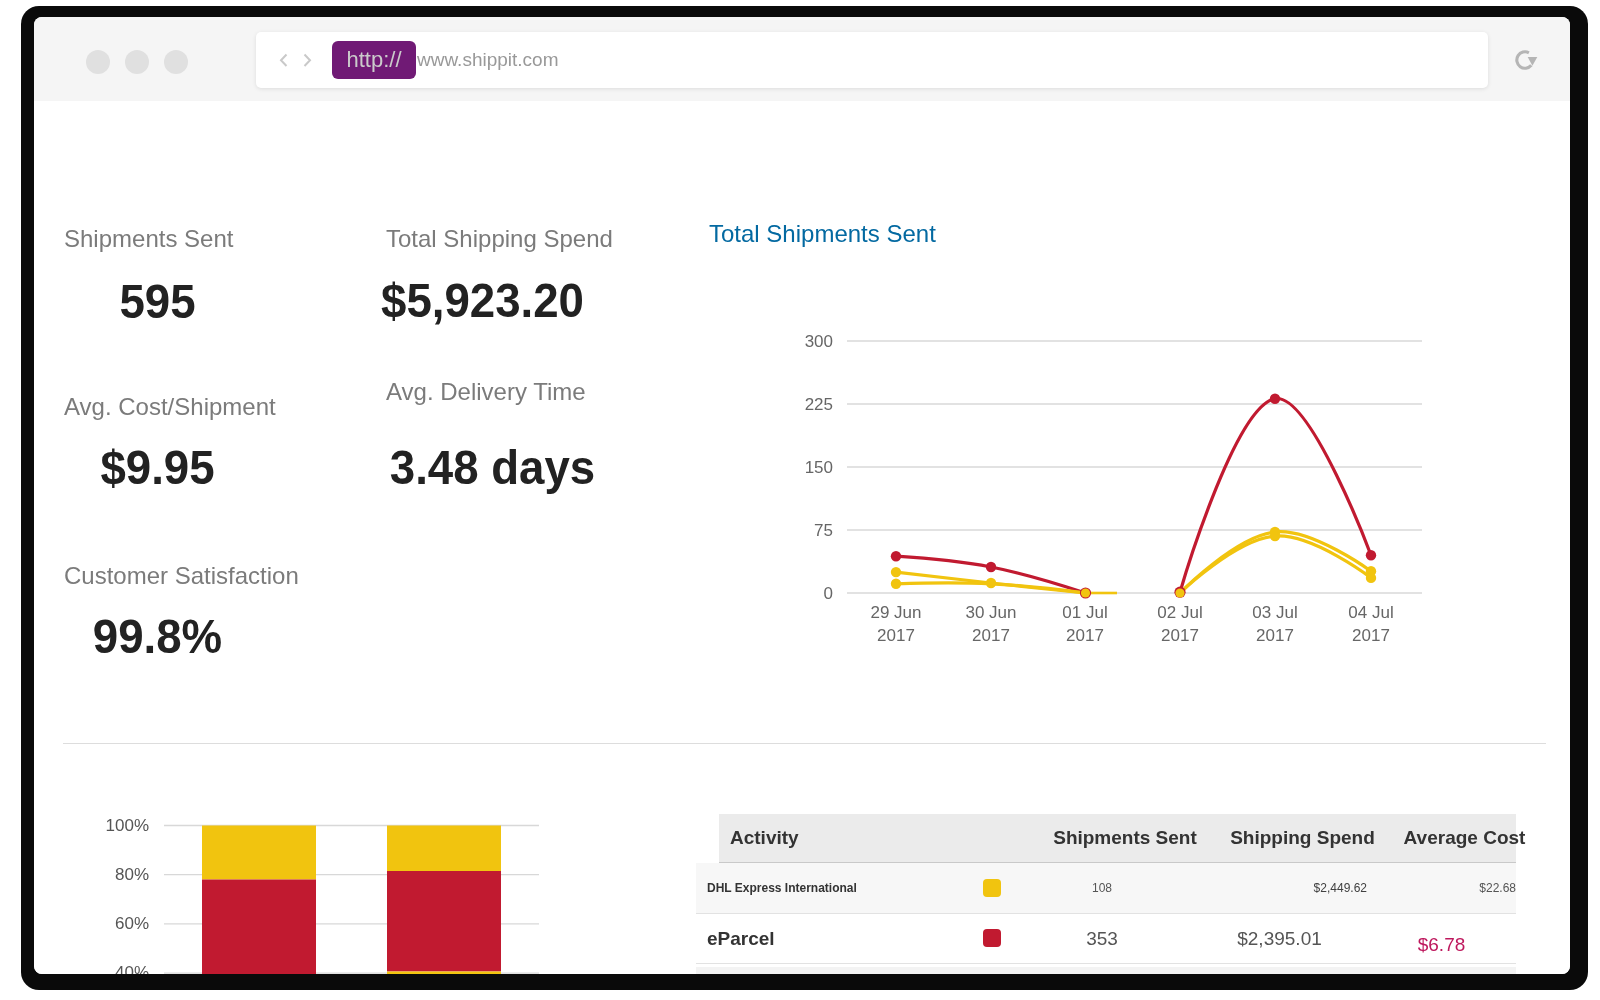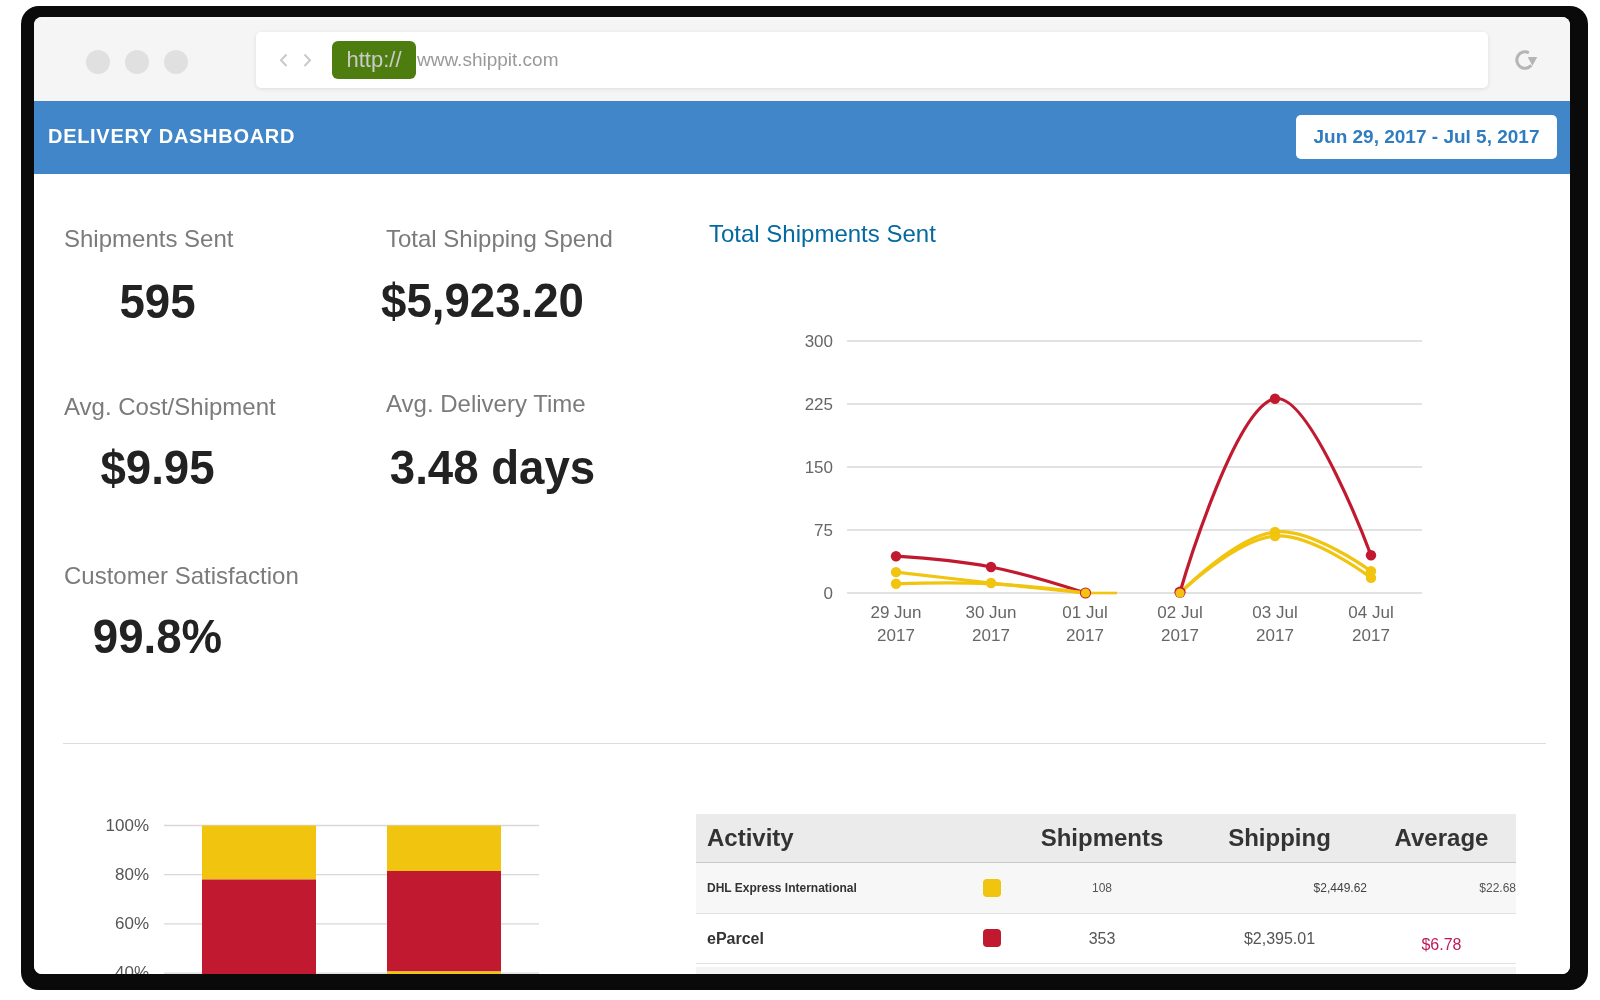--- a/index.html
+++ b/index.html
@@ -2,21 +2,21 @@
 <html><head>
 <meta charset="utf-8">
 <style>
   html,body{margin:0;padding:0;}
   body{width:1600px;height:1000px;background:#fff;font-family:"Liberation Sans",sans-serif;position:relative;overflow:hidden;}
   .frame{position:absolute;left:21px;top:6px;width:1567px;height:984px;background:#0a0a0a;border-radius:18px;}
   .window{position:absolute;left:13px;top:11px;width:1536px;height:957px;background:#fff;border-radius:8px;overflow:hidden;}
   .chrome{position:absolute;left:0;top:0;width:1536px;height:84px;background:#f5f5f5;}
   .dot{position:absolute;top:33px;width:24px;height:24px;border-radius:50%;background:#e0e0e0;}
   .urlbar{position:absolute;left:222px;top:15px;width:1232px;height:56px;background:#fff;border-radius:5px;box-shadow:0 1px 4px rgba(0,0,0,0.10);}
-  .httpchip{position:absolute;left:76px;top:9px;width:84px;height:38px;background:#4d7c0f;border-radius:6px;color:#cbcbcb;font-size:22px;line-height:38px;text-align:center;}
+  .httpchip{position:absolute;left:76px;top:9px;width:84px;height:38px;background:#701a75;border-radius:6px;color:#cbcbcb;font-size:22px;line-height:38px;text-align:center;}
   .urltext{position:absolute;left:161px;top:0;height:56px;line-height:56px;color:#999;font-size:19px;}
   .bluebar{position:absolute;left:0;top:84px;width:1536px;height:73px;background:#4186c8;}
   .dd{position:absolute;left:14px;top:0;height:73px;line-height:70px;color:#fff;font-weight:bold;font-size:20px;letter-spacing:0.7px;}
   .datebtn{position:absolute;right:13px;top:14px;width:261px;height:44px;background:#fff;border-radius:5px;text-align:center;line-height:44px;color:#2f7cc0;font-weight:bold;font-size:19px;}
   .content{position:absolute;left:0;top:157px;width:1536px;height:800px;background:#fff;}
   .statlabel{position:absolute;color:#7b7b7b;font-size:24px;}
   .statvalue{position:absolute;color:#222;font-weight:bold;font-size:48px;text-align:center;transform:scaleX(0.95);}
   .charttitle{position:absolute;left:675px;top:46px;color:#0369a1;font-size:24px;}
   .sep{position:absolute;left:29px;top:569px;width:1483px;height:1px;background:#ddd;}
 </style>
@@ -34,34 +34,30 @@
           <path d="M28.5 8.5 L34 14.3 L28.5 20" fill="none" stroke="#c9c9c9" stroke-width="2"></path>
         </svg>
         <div class="httpchip">http://</div>
         <div class="urltext">www.shippit.com</div>
       </div>
       <svg style="position:absolute;left:1476px;top:28px;" width="30" height="30" viewBox="0 0 30 30">
         <path d="M 18.9 7.8 A 8.2 8.2 0 1 0 21.3 20.3" fill="none" stroke="#b5b5b5" stroke-width="3.1"></path>
         <path d="M 17.7 12.1 L 27.3 12.0 L 22.4 20.7 Z" fill="#b5b5b5"></path>
       </svg>
     </div>
-    <div class="bluebar">
-      <div class="dd">DELIVERY DASHBOARD</div>
-      <div class="datebtn">Jun 29, 2017 - Jul 5, 2017</div>
-    </div>
     <div class="content">
 
       <div class="statlabel" style="left:30px;top:51px;">Shipments Sent</div>
       <div class="statvalue" style="left:6px;top:100px;width:235px;">595</div>
       <div class="statlabel" style="left:352px;top:51px;">Total Shipping Spend</div>
       <div class="statvalue" style="left:331px;top:99px;width:235px;">$5,923.20</div>
 
       <div class="statlabel" style="left:30px;top:219px;">Avg. Cost/Shipment</div>
       <div class="statvalue" style="left:6px;top:266px;width:235px;">$9.95</div>
-      <div class="statlabel" style="left:352px;top:216px;">Avg. Delivery Time</div>
+      <div class="statlabel" style="left:352px;top:204px;">Avg. Delivery Time</div>
       <div class="statvalue" style="left:341px;top:266px;width:235px;">3.48 days</div>
 
       <div class="statlabel" style="left:30px;top:388px;">Customer Satisfaction</div>
       <div class="statvalue" style="left:6px;top:435px;width:235px;">99.8%</div>
 
       <div class="charttitle">Total Shipments Sent</div>
 
       <svg style="position:absolute;left:756px;top:146px;" width="660" height="340" viewBox="790 320 660 340">
 
         <g stroke="#d8d8d8" stroke-width="1.3">
@@ -143,34 +139,34 @@
           <text x="149" y="978">40%</text>
         </g>
         <rect x="202" y="825.5" width="114" height="54" fill="#f1c40f"></rect>
         <rect x="202" y="879.5" width="114" height="95" fill="#c11a30"></rect>
         <rect x="387" y="825.5" width="114" height="45.5" fill="#f1c40f"></rect>
         <rect x="387" y="871" width="114" height="100.5" fill="#c11a30"></rect>
         <rect x="387" y="971.5" width="114" height="3" fill="#f1c40f"></rect>
       </svg>
 
       <div style="position:absolute;left:662px;top:640px;width:820px;">
-        <div style="height:48px;background:#ebebeb;border-bottom:1px solid #c9c9c9;position:relative;font-weight:bold;font-size:24px;color:#333;">
+        <div style="height:48px;background:#ebebeb;border-bottom:1px solid #c9c9c9;position:relative;font-weight:bold;font-size:19px;color:#333;margin-left:23px;">
           <div style="position:absolute;left:11px;top:0;line-height:48px;">Activity</div>
           <div style="position:absolute;left:316px;top:0;width:180px;text-align:center;line-height:48px;">Shipments Sent</div>
           <div style="position:absolute;left:496px;top:0;width:175px;text-align:center;line-height:48px;">Shipping Spend</div>
           <div style="position:absolute;left:671px;top:0;width:149px;text-align:center;line-height:48px;">Average Cost</div>
         </div>
         <div style="height:50px;background:#f7f7f7;border-bottom:1px solid #e2e2e2;position:relative;font-size:12px;">
           <div style="position:absolute;left:11px;top:0;line-height:50px;font-weight:bold;color:#333;">DHL Express International</div>
           <div style="position:absolute;left:287px;top:16px;width:18px;height:18px;border-radius:4px;background:#f1c40f;"></div>
           <div style="position:absolute;left:316px;top:0;width:180px;text-align:center;line-height:50px;color:#555;">108</div>
           <div style="position:absolute;left:496px;top:0;width:175px;text-align:right;line-height:50px;color:#404040;">$2,449.62</div>
           <div style="position:absolute;left:671px;top:0;width:149px;text-align:right;line-height:50px;color:#555;">$22.68</div>
         </div>
-        <div style="height:49px;background:#fff;border-bottom:1px solid #e2e2e2;position:relative;font-size:16px;">
+        <div style="height:49px;background:#fff;border-bottom:1px solid #e2e2e2;position:relative;font-size:19px;">
           <div style="position:absolute;left:11px;top:0;line-height:49px;font-weight:bold;color:#333;">eParcel</div>
           <div style="position:absolute;left:287px;top:15px;width:18px;height:18px;border-radius:4px;background:#c11a30;"></div>
           <div style="position:absolute;left:316px;top:0;width:180px;text-align:center;line-height:49px;color:#555;">353</div>
           <div style="position:absolute;left:496px;top:0;width:175px;text-align:center;line-height:49px;color:#555;">$2,395.01</div>
           <div style="position:absolute;left:671px;top:6px;width:149px;text-align:center;line-height:49px;color:#be185d;">$6.78</div>
         </div>
         <div style="height:3px;background:#fff;"></div>
         <div style="height:20px;background:#f3f3f3;"></div>
       </div>
     </div>

